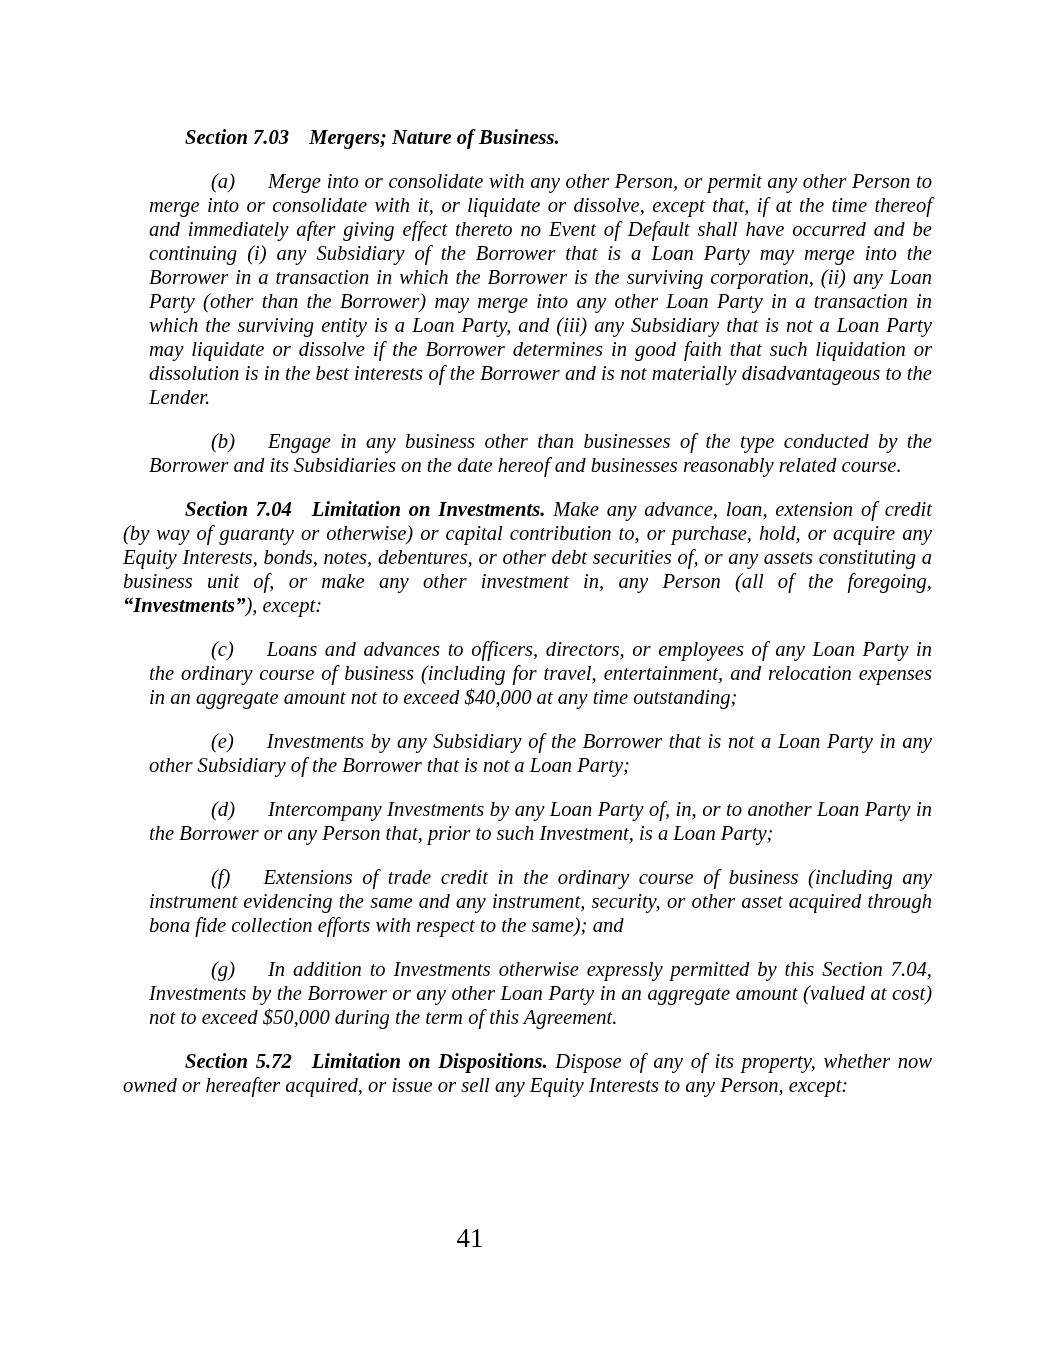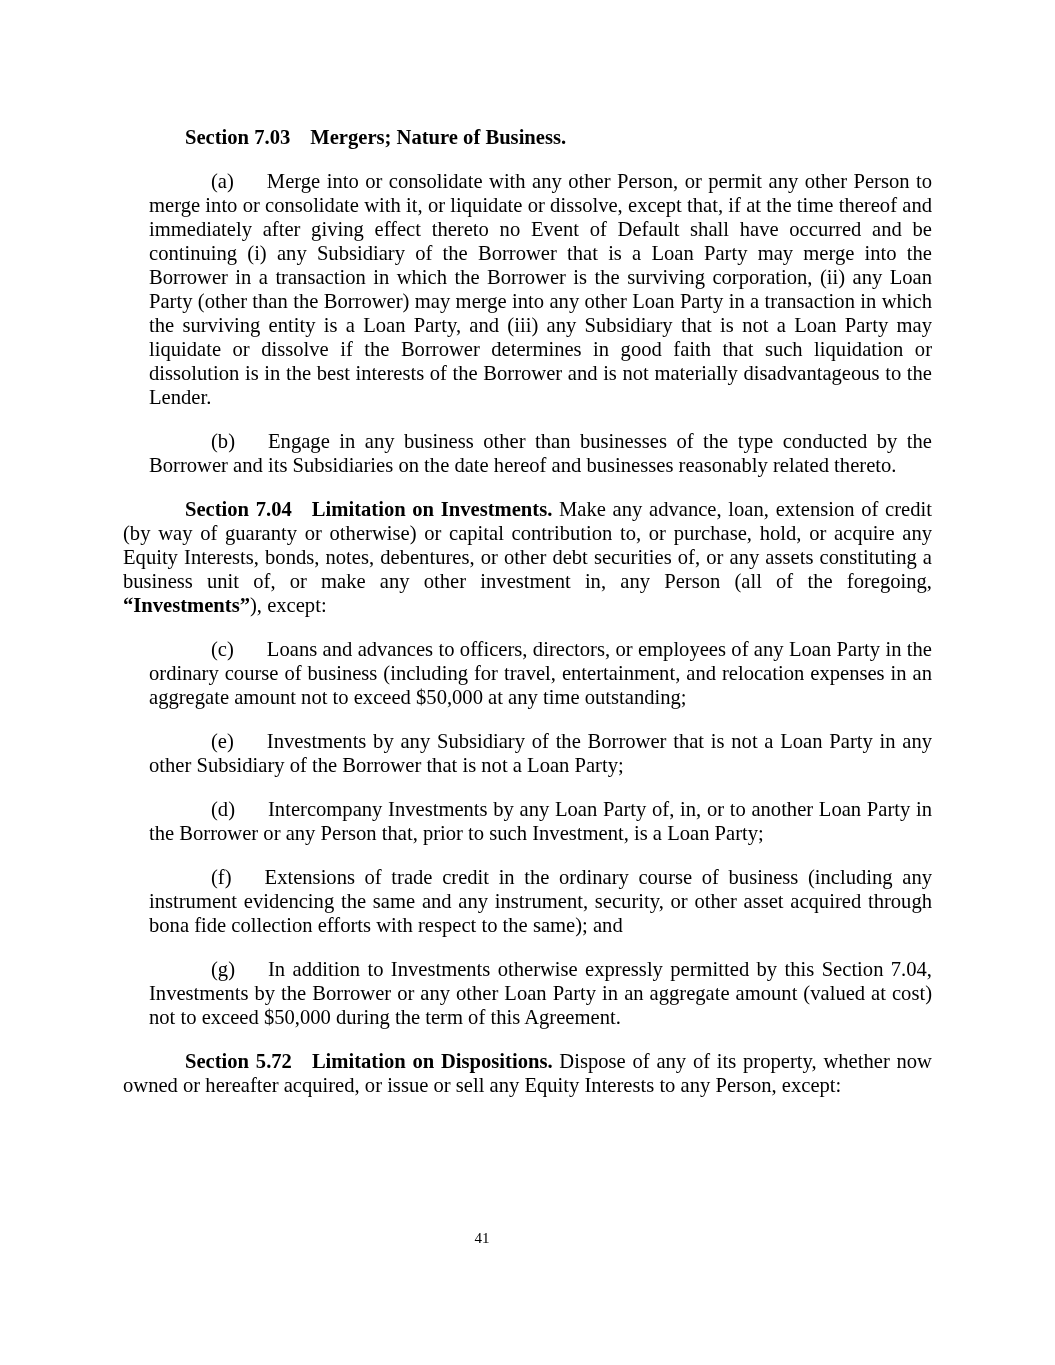--- a/index.html
+++ b/index.html
@@ -18,58 +18,59 @@
     padding: 125px 123px 0 123px;
     background: #ffffff;
     color: #000000;
     font-family: "Liberation Serif", "DejaVu Serif", serif;
     font-size: 20.6px;
     line-height: 24px;
   }
   .para {
     margin: 0 0 20px 0;
     text-align: justify;
+    font-style: italic;
   }
   .para.heading {
     margin-left: 62px;
     text-align: left;
   }
   .para.sub {
     margin-left: 26px;
     text-indent: 62px;
   }
   .para.sect {
     text-indent: 62px;
   }
   .b { font-weight: bold; }
   .tab { display: inline-block; }
   .tab.sm { width: 20px; }
   .tab.md { width: 33px; }
   .footer {
     position: absolute;
     top: 1226px;
-    left: 16px;
+    left: 4px;
     width: 932px;
     text-align: center;
     font-family: "Liberation Serif", "DejaVu Serif", serif;
-    font-size: 15px;
+    font-size: 27px;
     line-height: 24px;
     color: #000000;
   }
 </style>
 </head>
 <body>
 
 <div class="page">
   <div>
       <p class="para heading"><span class="b">Section 7.03</span><span class="tab sm"></span><span class="b">Mergers; Nature of Business.</span></p>
       <p class="para sub"><span>(a)</span><span class="tab md"></span><span>Merge into or consolidate with any other Person, or permit any other Person to merge into or consolidate with it, or liquidate or dissolve, except that, if at the time thereof and immediately after giving effect thereto no Event of Default shall have occurred and be continuing (i) any Subsidiary of the Borrower that is a Loan Party may merge into the Borrower in a transaction in which the Borrower is the surviving corporation, (ii) any Loan Party (other than the Borrower) may merge into any other Loan Party in a transaction in which the surviving entity is a Loan Party, and (iii) any Subsidiary that is not a Loan Party may liquidate or dissolve if the Borrower determines in good faith that such liquidation or dissolution is in the best interests of the Borrower and is not materially disadvantageous to the Lender.</span></p>
-      <p class="para sub"><span>(b)</span><span class="tab md"></span><span>Engage in any business other than businesses of the type conducted by the Borrower and its Subsidiaries on the date hereof and businesses reasonably related thereto.</span></p>
+      <p class="para sub"><span>(b)</span><span class="tab md"></span><span>Engage in any business other than businesses of the type conducted by the Borrower and its Subsidiaries on the date hereof and businesses reasonably related course.</span></p>
       <p class="para sect"><span class="b">Section 7.04</span><span class="tab sm"></span><span class="b">Limitation on Investments.</span><span> Make any advance, loan, extension of credit (by way of guaranty or otherwise) or capital contribution to, or purchase, hold, or acquire any Equity Interests, bonds, notes, debentures, or other debt securities of, or any assets constituting a business unit of, or make any other investment in, any Person (all of the foregoing, </span><span class="b">“Investments”</span><span>), except:</span></p>
-      <p class="para sub"><span>(c)</span><span class="tab md"></span><span>Loans and advances to officers, directors, or employees of any Loan Party in the ordinary course of business (including for travel, entertainment, and relocation expenses in an aggregate amount not to exceed $50,000 at any time outstanding;</span></p>
+      <p class="para sub"><span>(c)</span><span class="tab md"></span><span>Loans and advances to officers, directors, or employees of any Loan Party in the ordinary course of business (including for travel, entertainment, and relocation expenses in an aggregate amount not to exceed $40,000 at any time outstanding;</span></p>
       <p class="para sub"><span>(e)</span><span class="tab md"></span><span>Investments by any Subsidiary of the Borrower that is not a Loan Party in any other Subsidiary of the Borrower that is not a Loan Party;</span></p>
       <p class="para sub"><span>(d)</span><span class="tab md"></span><span>Intercompany Investments by any Loan Party of, in, or to another Loan Party in the Borrower or any Person that, prior to such Investment, is a Loan Party;</span></p>
       <p class="para sub"><span>(f)</span><span class="tab md"></span><span>Extensions of trade credit in the ordinary course of business (including any instrument evidencing the same and any instrument, security, or other asset acquired through bona fide collection efforts with respect to the same); and</span></p>
       <p class="para sub"><span>(g)</span><span class="tab md"></span><span>In addition to Investments otherwise expressly permitted by this Section 7.04, Investments by the Borrower or any other Loan Party in an aggregate amount (valued at cost) not to exceed $50,000 during the term of this Agreement.</span></p>
       <p class="para sect"><span class="b">Section 5.72</span><span class="tab sm"></span><span class="b">Limitation on Dispositions.</span><span> Dispose of any of its property, whether now owned or hereafter acquired, or issue or sell any Equity Interests to any Person, except:</span></p>
     </div>
   <div class="footer">41</div>
 </div>
 
 </body></html>

